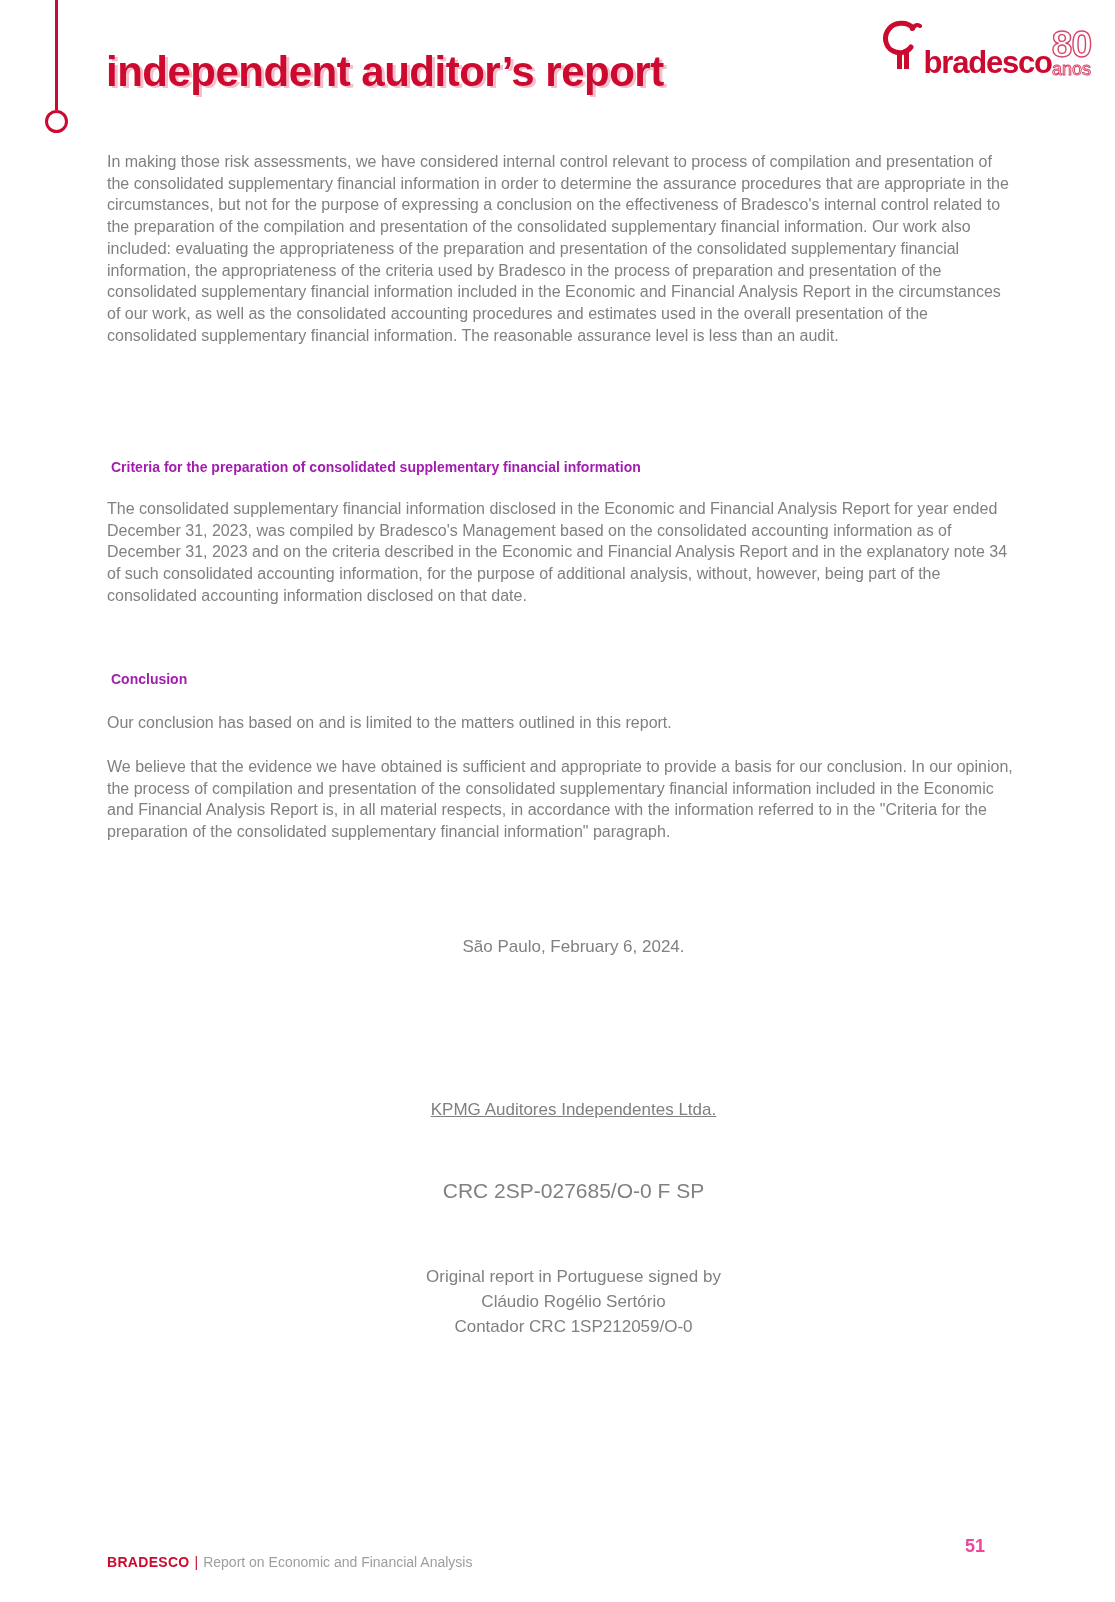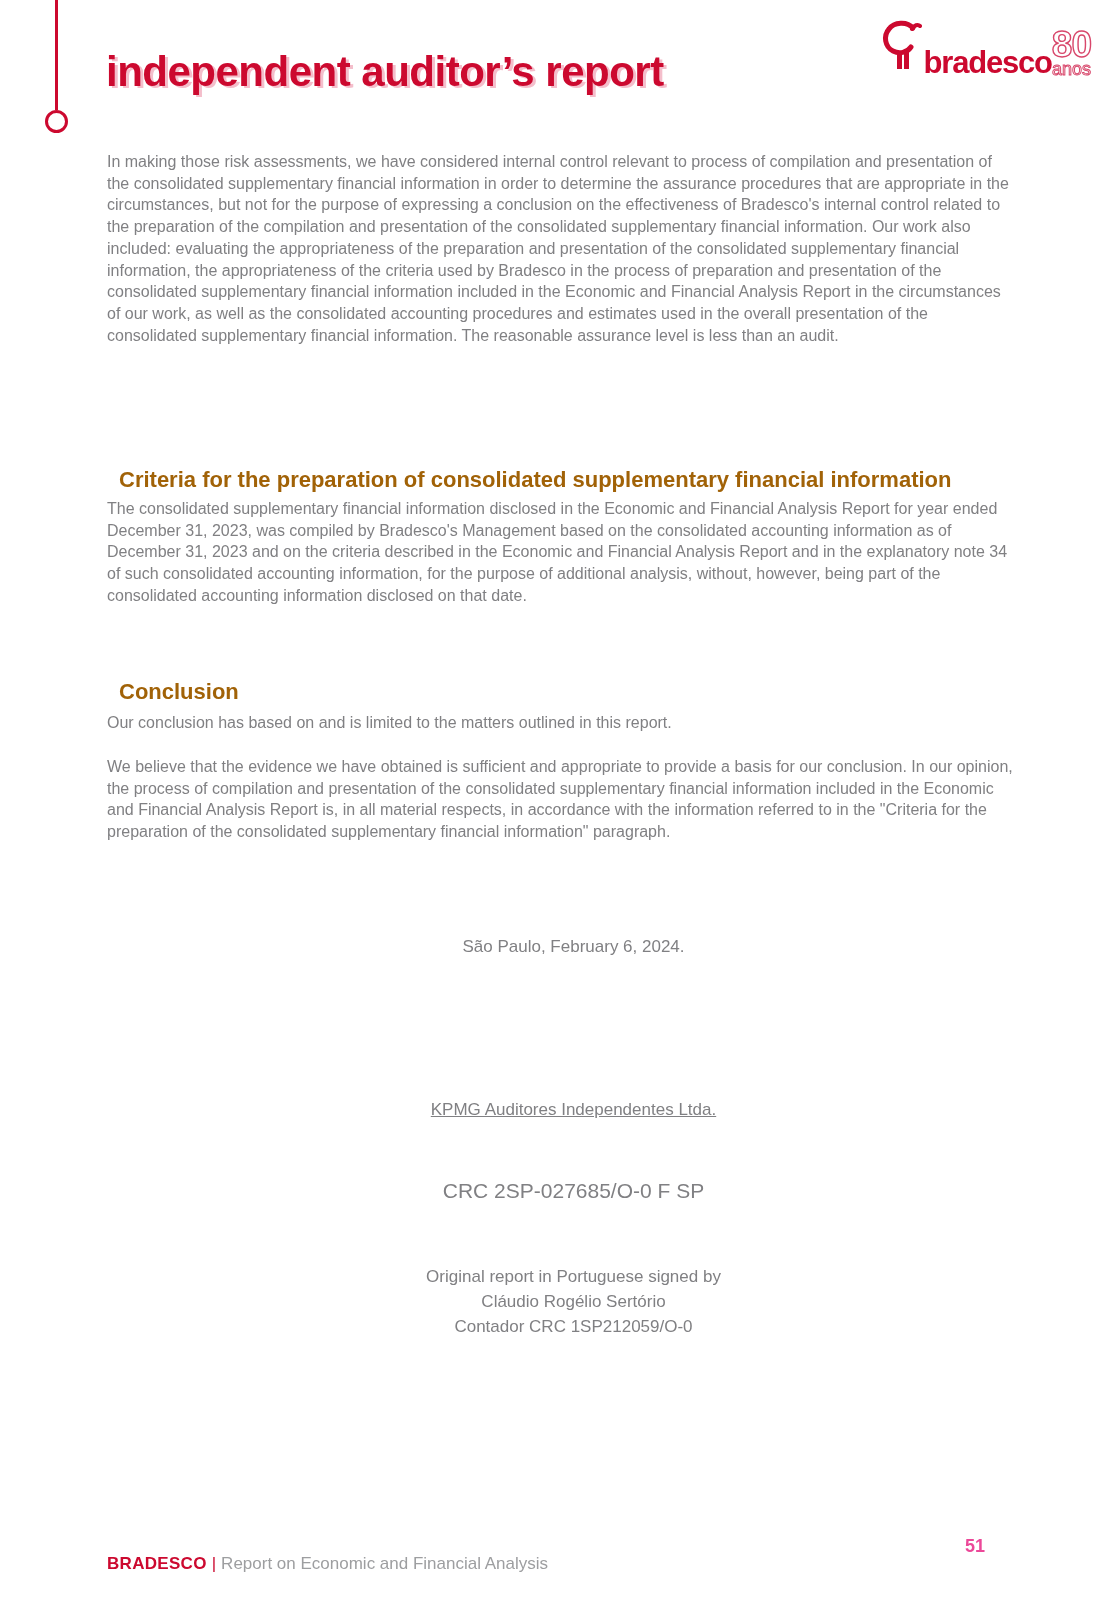--- a/index.html
+++ b/index.html
@@ -21,34 +21,34 @@
   .brand-word{font-size:31px;font-weight:bold;color:#CC092F;letter-spacing:-1.2px;line-height:1;margin-left:2px;}
   .logo80{display:flex;flex-direction:column;align-items:center;margin-left:0px;}
   .n80{font-size:37px;font-weight:bold;line-height:0.78;color:#ffffff;-webkit-text-stroke:1.4px #D8476B;letter-spacing:-1px;}
   .anos{font-size:18px;line-height:1;color:#ffffff;-webkit-text-stroke:1px #D8476B;margin-top:0px;}
   
   .para{position:absolute;left:107px;width:908px;margin:0;font-size:16px;line-height:21.7px;color:#808083;}
   .p1{top:151px;}
   .p2{top:498px;}
   .p3{top:712px;}
   .p4{top:756px;}
-  .sec-heading{position:absolute;left:107px;width:908px;margin:12px;font-size:22px;font-weight:bold;color:#a16207;}
+  .sec-heading{position:absolute;left:107px;width:908px;margin:4px;font-size:14px;font-weight:bold;color:#a21caf;}
   .h-criteria{top:455px;}
   .h-conclusion{top:667px;}
   
   .center-line{position:absolute;left:0;width:1115px;text-align:center;margin:16px;color:#808083;}
   .date{top:921px;font-size:17px;}
   .kpmg-wrap{position:absolute;top:1020px;left:0;width:1115px;text-align:center;}
   .firm{top:1084px;font-size:17px;text-decoration:underline;}
   .crc{top:1163px;font-size:21px;}
   .orig1{top:1251px;font-size:17px;}
   .orig2{top:1276px;font-size:17px;}
   .orig3{top:1301px;font-size:17px;}
   
-  .footer-left{position:absolute;left:107px;top:1554px;font-size:17px;white-space:nowrap;}
+  .footer-left{position:absolute;left:107px;top:1554px;font-size:14px;white-space:nowrap;}
   .f-brand{color:#CC092F;font-weight:bold;letter-spacing:0.3px;}
   .f-sep{color:#CC092F;margin:0 5px;}
   .f-text{color:#9D9EA0;}
   .f-page{position:absolute;right:130px;top:1536px;font-size:18px;font-weight:bold;color:#ec4899;}
 </style>
 </head>
 <body>
 
 <div class="page">
 

